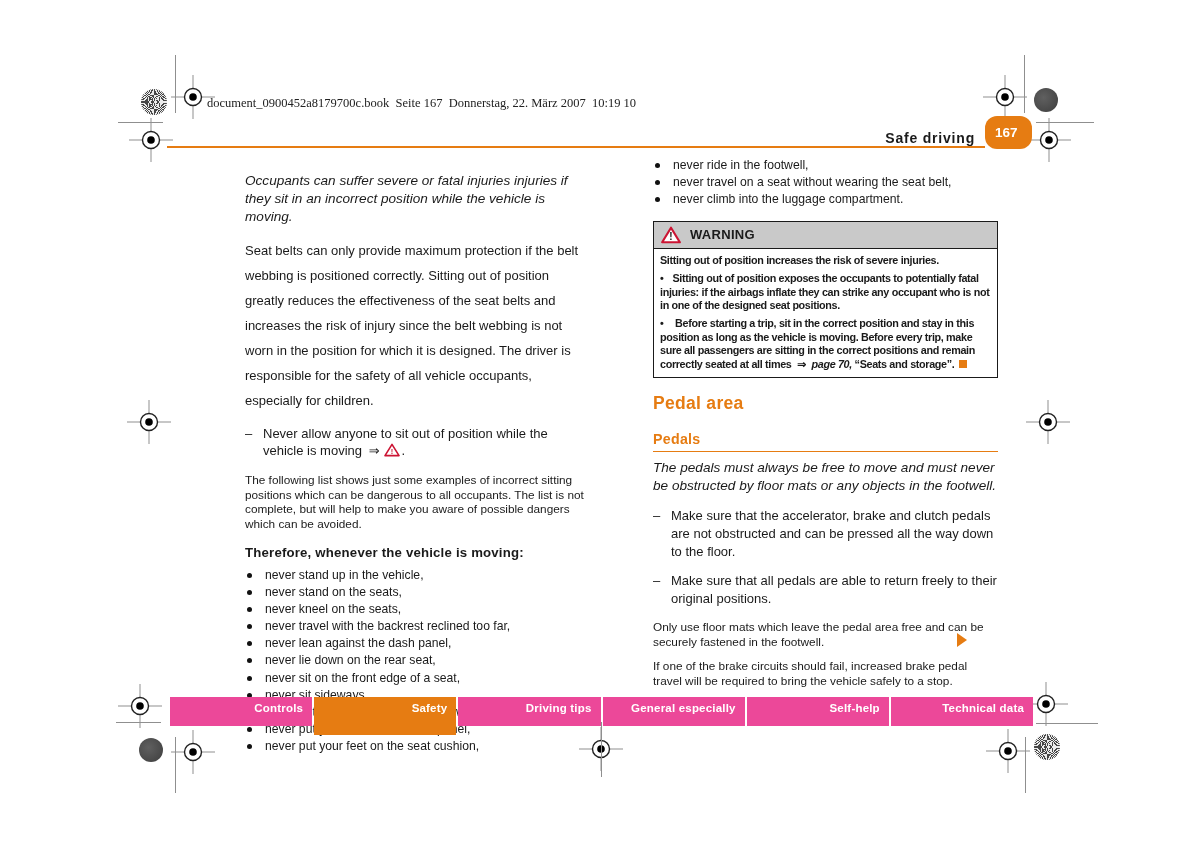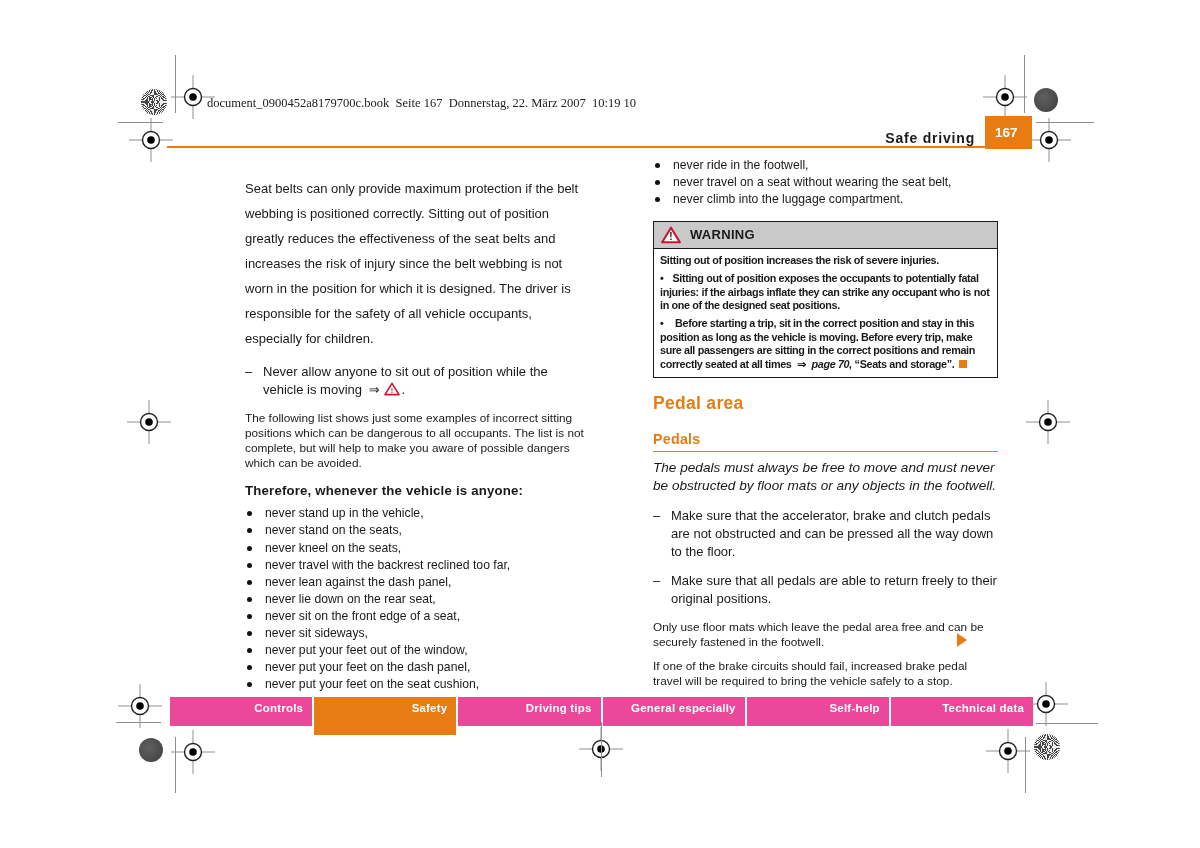--- a/index.html
+++ b/index.html
@@ -17,21 +17,21 @@
   .vline{width:1px;background:#8f8f8f;}
 
   
   .printer-line{position:absolute;left:207px;top:96px;font-family:"Liberation Serif",serif;
      font-size:12.5px;color:#222;white-space:pre;}
   .header-title{position:absolute;left:700px;top:130px;width:275px;text-align:right;
      font-weight:bold;font-size:14px;letter-spacing:0.8px;}
   .header-rule{position:absolute;left:167px;top:146px;width:818px;height:2px;background:#E67C12;}
   .page-num{position:absolute;left:985px;top:116px;width:47px;height:33px;background:#E67C12;
      color:#fff;font-weight:bold;font-size:13.5px;display:flex;align-items:center;
-     padding-left:10px;box-sizing:border-box;}
+     padding-left:10px;box-sizing:border-box;border-radius:12px;}
 
   
   .col-left{position:absolute;left:245px;top:165px;width:342px;}
   .col-right{position:absolute;left:653px;top:158px;width:345px;}
 
   .sec-h{color:#E67C12;font-size:14.6px;font-weight:bold;letter-spacing:0.4px;
      border-bottom:1.5px solid #E67C12;padding-bottom:5px;margin:0;}
   .italic-lead{font-style:italic;font-size:13.6px;line-height:18.2px;margin-top:7px;}
   .body-text{font-size:13px;line-height:25px;margin-top:11px;}
   .dash-item{display:flex;margin-top:12px;font-size:13px;line-height:17.6px;}
@@ -158,35 +158,36 @@
   <div class="mark vline" style="left:1025px;top:737px;height:56px"></div>
   <div class="mark vline" style="left:601px;top:722px;height:55px"></div>
 
   <div class="printer-line">document_0900452a8179700c.book  Seite 167  Donnerstag, 22. März 2007  10:19 10</div>
 
   <div class="header-title">Safe driving</div>
   <div class="header-rule"></div>
   <div class="page-num">167</div>
 
   <div class="col-left">
+    <div class="italic-lead">Occupants can suffer severe or fatal injuries injuries if they sit in an incorrect position while the vehicle is moving.</div>
     <div class="body-text">Seat belts can only provide maximum protection if the belt webbing is positioned correctly. Sitting out of position greatly reduces the effectiveness of the seat belts and increases the risk of injury since the belt webbing is not worn in the position for which it is designed. The driver is responsible for the safety of all vehicle occupants, especially for children.</div>
 
     <div class="dash-item">
       <span class="dashmark">–</span>
       <span>
         <span>Never allow anyone to sit out of position while the vehicle is moving</span>
         <span class="arrow">⇒</span><svg class="inline-warn-icon" width="16" height="14" viewBox="0 0 24 21">
             <path d="M12 2 L22.5 19 L1.5 19 Z" fill="#fff" stroke="#CC1433" stroke-width="2.4" stroke-linejoin="round"></path>
             <text x="12" y="16.5" text-anchor="middle" font-size="11" font-weight="bold" fill="#CC1433" font-family="Liberation Sans, sans-serif">!</text>
           </svg><span>.</span>
       </span>
     </div>
 
     <div class="note">The following list shows just some examples of incorrect sitting positions which can be dangerous to all occupants. The list is not complete, but will help to make you aware of possible dangers which can be avoided.</div>
-    <div class="list-title">Therefore, whenever the vehicle is anyone:</div>
+    <div class="list-title">Therefore, whenever the vehicle is moving:</div>
 
     <ul class="blist">
       <li>never stand up in the vehicle,</li>
       <li>never stand on the seats,</li>
       <li>never kneel on the seats,</li>
       <li>never travel with the backrest reclined too far,</li>
       <li>never lean against the dash panel,</li>
       <li>never lie down on the rear seat,</li>
       <li>never sit on the front edge of a seat,</li>
       <li>never sit sideways,</li>

